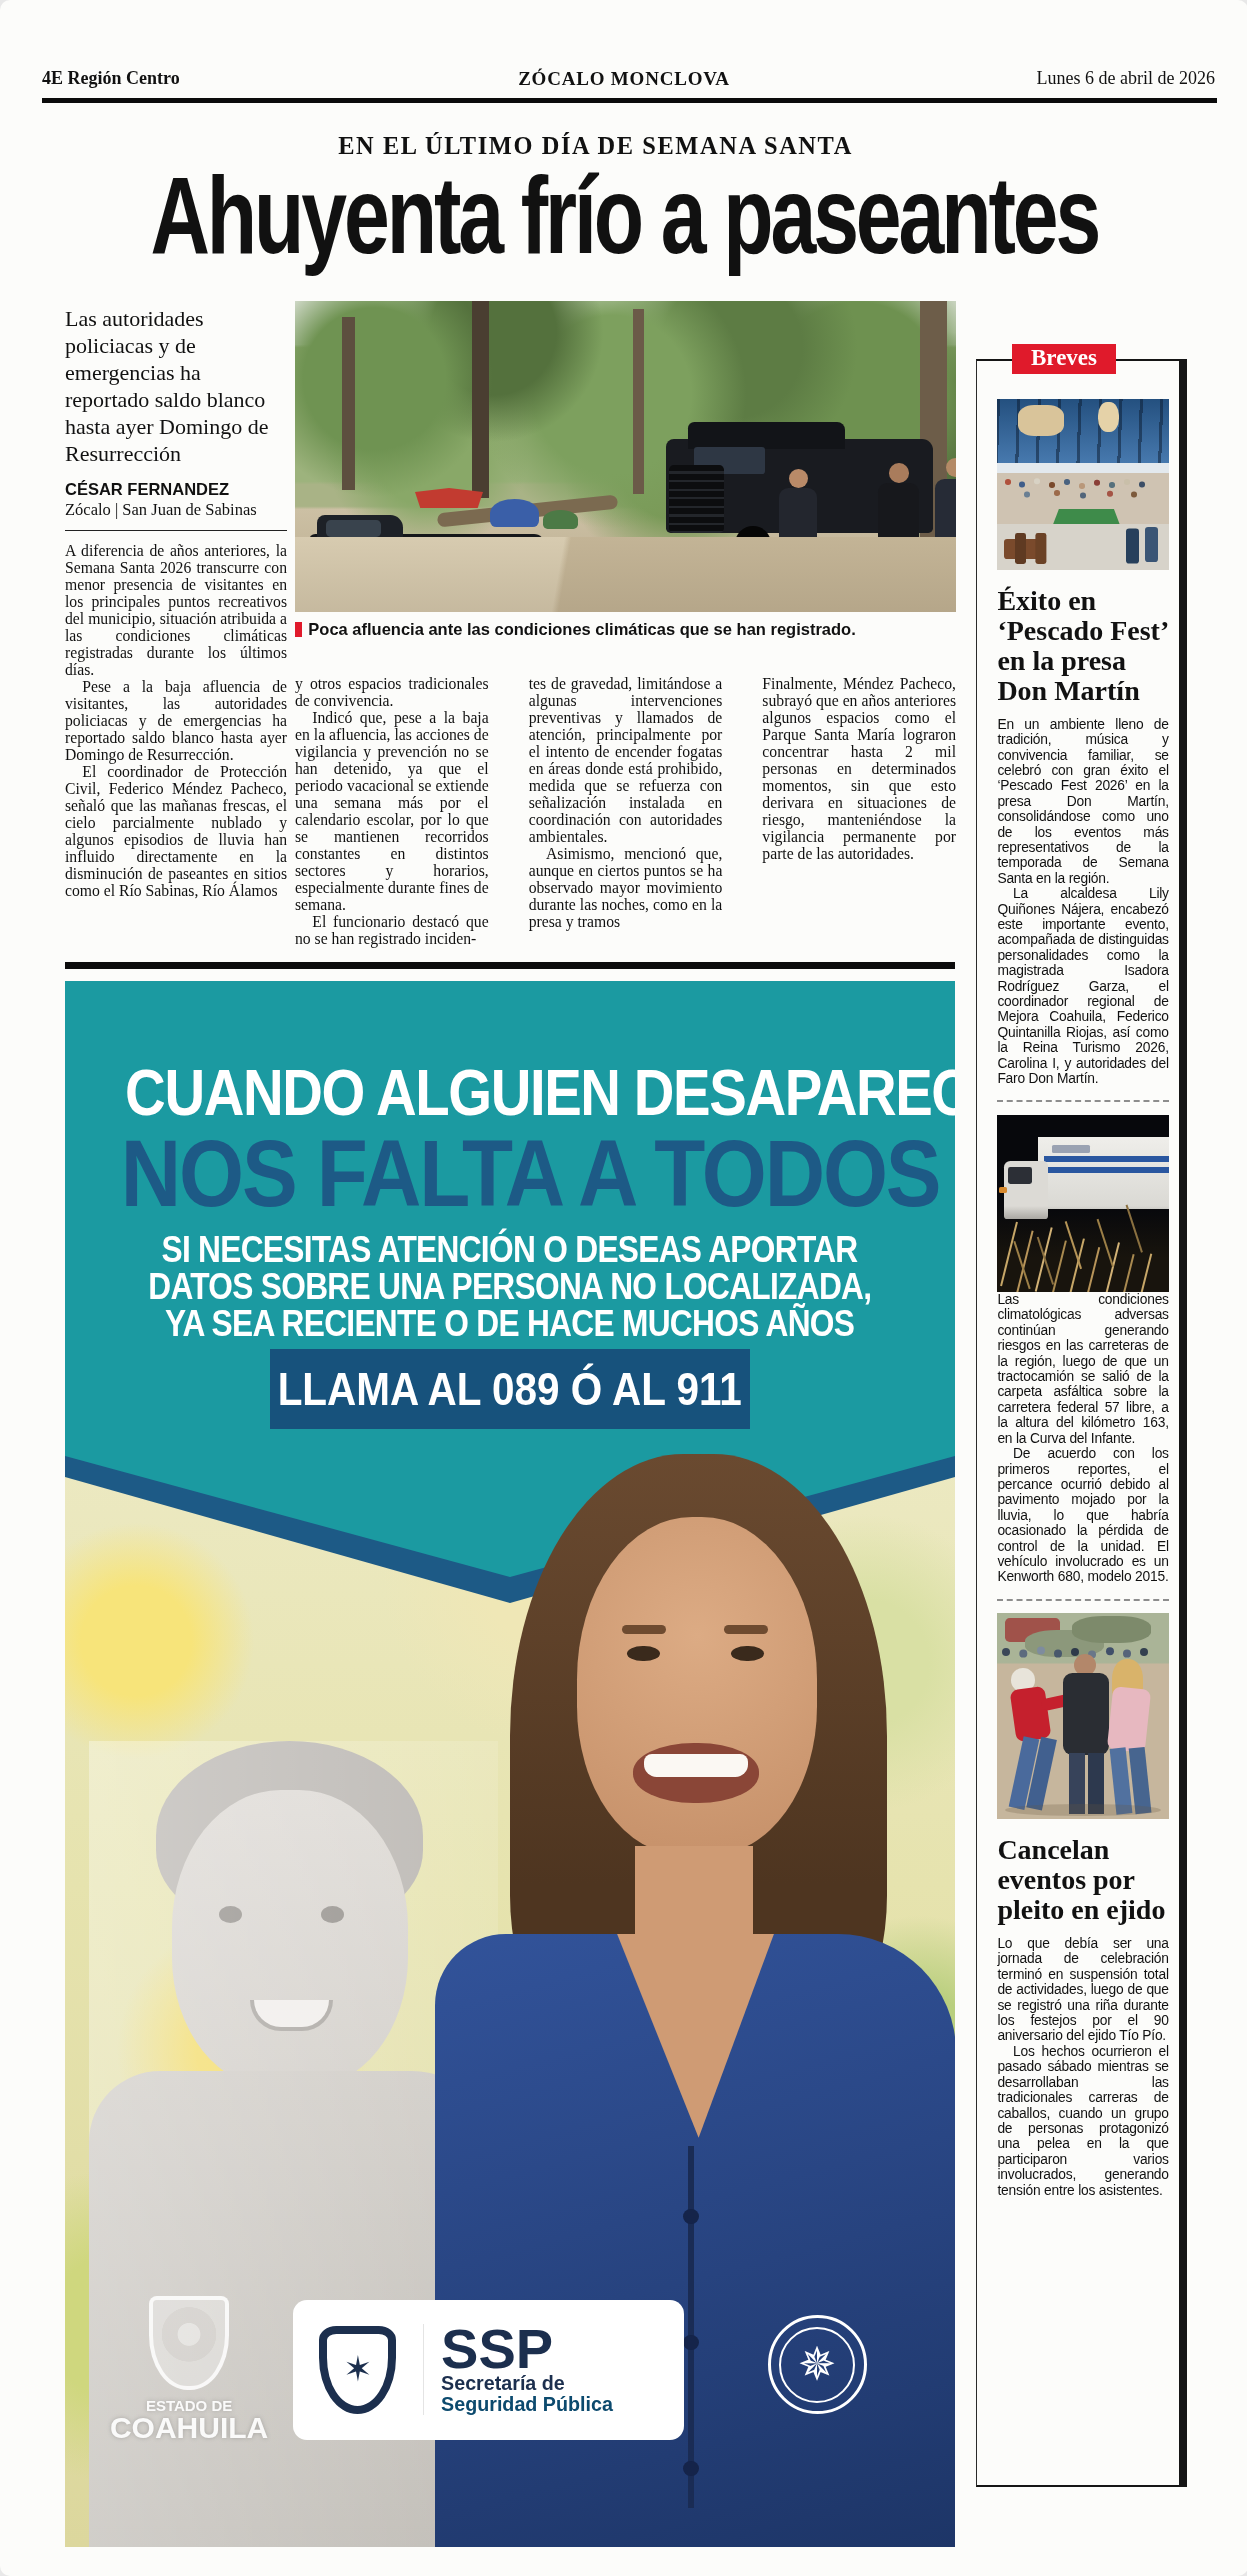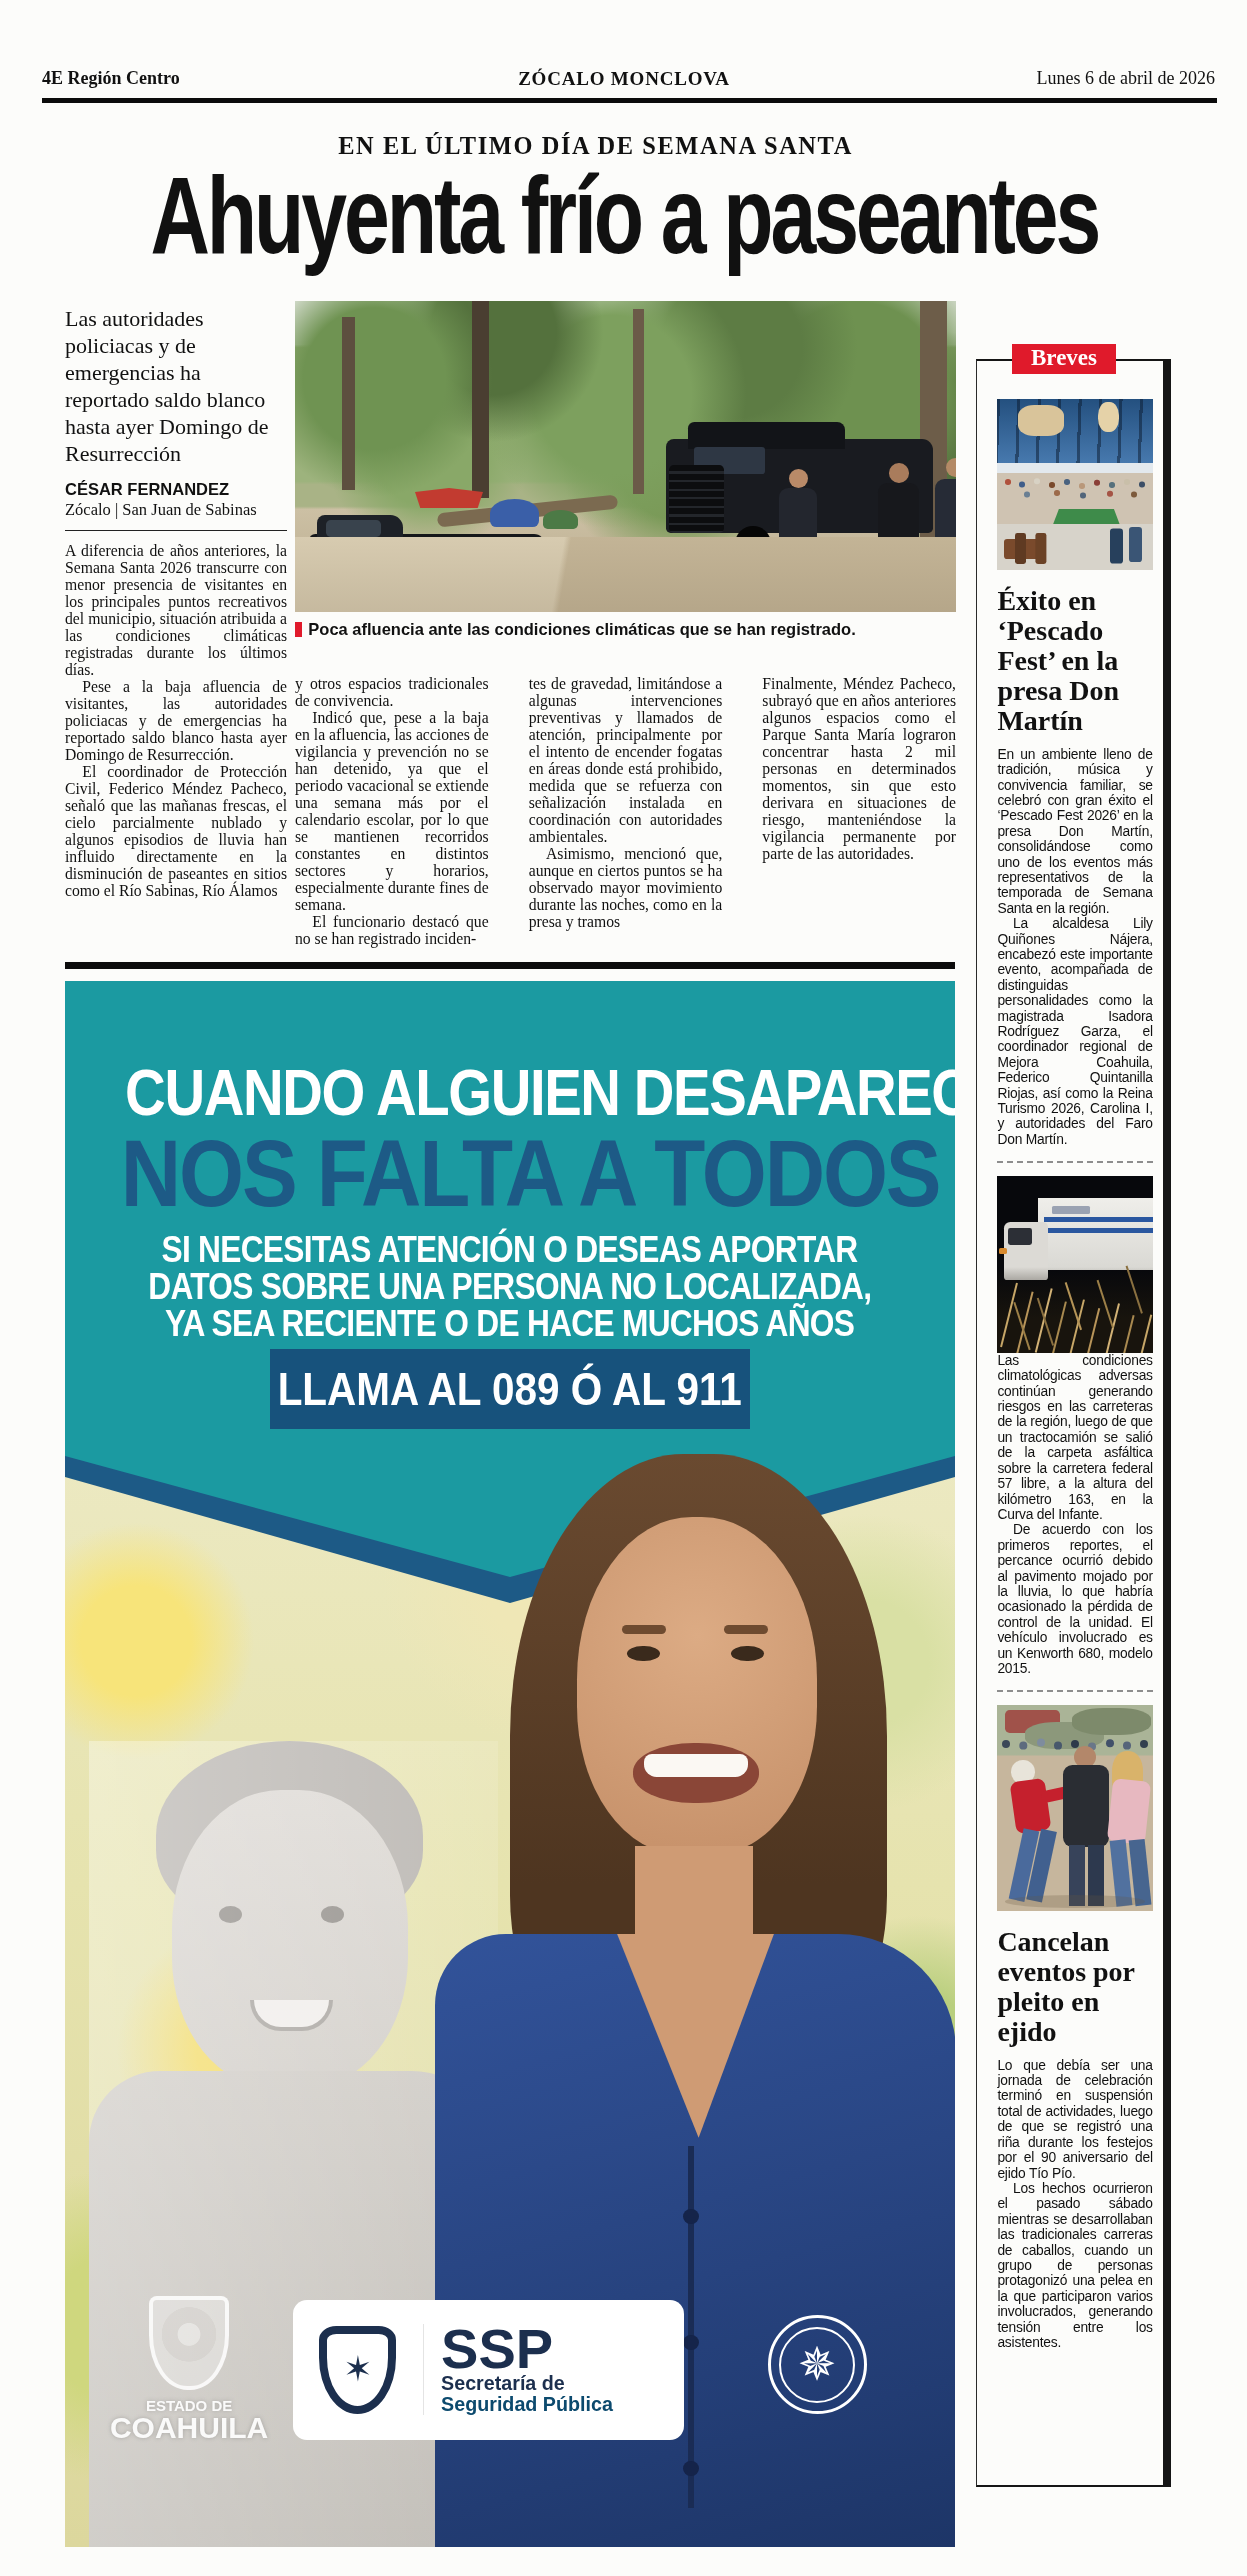--- a/index.html
+++ b/index.html
@@ -1,17 +1,17 @@
 <!DOCTYPE html>
 <html style="font-size:12.6px"><head>
 <meta charset="utf-8">
 <style>
   html,body{margin:0;padding:0;background:#e8e8e8;}
   .page{position:relative;width:1248px;height:2576px;background:#fcfcfa;color:#111;
-        font-family:"Liberation Serif",serif;overflow:hidden;margin:0 auto;}
+        font-family:"Liberation Serif",serif;overflow:hidden;margin:0 auto;border-radius:10px;}
   .abs{position:absolute;}
   .sans{font-family:"Liberation Sans",sans-serif;}
   p{margin:0;}
   
   .hdr-left{left:42px;top:68px;font-size:18px;font-weight:bold;}
   .hdr-mid{left:0;right:0;top:68px;text-align:center;font-size:19px;font-weight:bold;letter-spacing:0.8px;}
   .hdr-right{right:33px;top:68px;font-size:18px;}
   .hdr-rule{left:42px;top:98px;width:1175px;height:4.7px;background:#0b0b0b;}
   
   .kicker{left:0;right:57px;top:132px;text-align:center;font-size:24.4px;font-weight:bold;letter-spacing:1.6px;}
@@ -28,21 +28,21 @@
   .bodytext p+p{text-indent:17.3px;}
   
   .caption{left:295px;top:620px;width:661px;font-family:"Liberation Sans",sans-serif;
            font-weight:bold;font-size:16.5px;}
   .capmark{display:inline-block;width:7px;height:15.7px;background:#e01a2b;margin-right:6.3px;vertical-align:-2.4px;}
   
   .cols{left:295px;top:675px;width:661px;display:flex;gap:40px;}
   .cols>div{width:204px;}
   .main-endrule{left:65px;top:962px;width:890px;height:7px;background:#0c0c0c;}
   
-  .sidebar{left:976px;top:359px;width:195px;height:2128px;border-top:2.4px solid #151515;
+  .sidebar{left:976px;top:359px;width:211px;height:2128px;border-top:2.4px solid #151515;
            border-bottom:2.4px solid #151515;border-left:1.6px solid #2a2a2a;border-right:8.6px solid #151515;
            box-sizing:border-box;padding:0 10.2px 0 20.4px;}
   .tag{position:absolute;top:-17.3px;left:35px;background:#e01a2b;color:#fff;font-weight:bold;
        font-size:23px;padding:1.6px 19px 3.9px 19px;line-height:1.1;}
   .sb-head{font-size:28px;line-height:30px;font-weight:bold;margin:15.7px 0 11px 0;}
   .sb-body p{font-family:"Liberation Sans",sans-serif;font-size:13.8px;line-height:15.4px;
              text-align:justify;letter-spacing:-0.2px;}
   .sb-body p+p{text-indent:15.7px;}
   .dashed{border:0;border-top:2.4px dashed #8d8d8d;margin:14px 0 12.6px 0;}
   .sb-photo{position:relative;width:100%;overflow:hidden;background:#888;}

